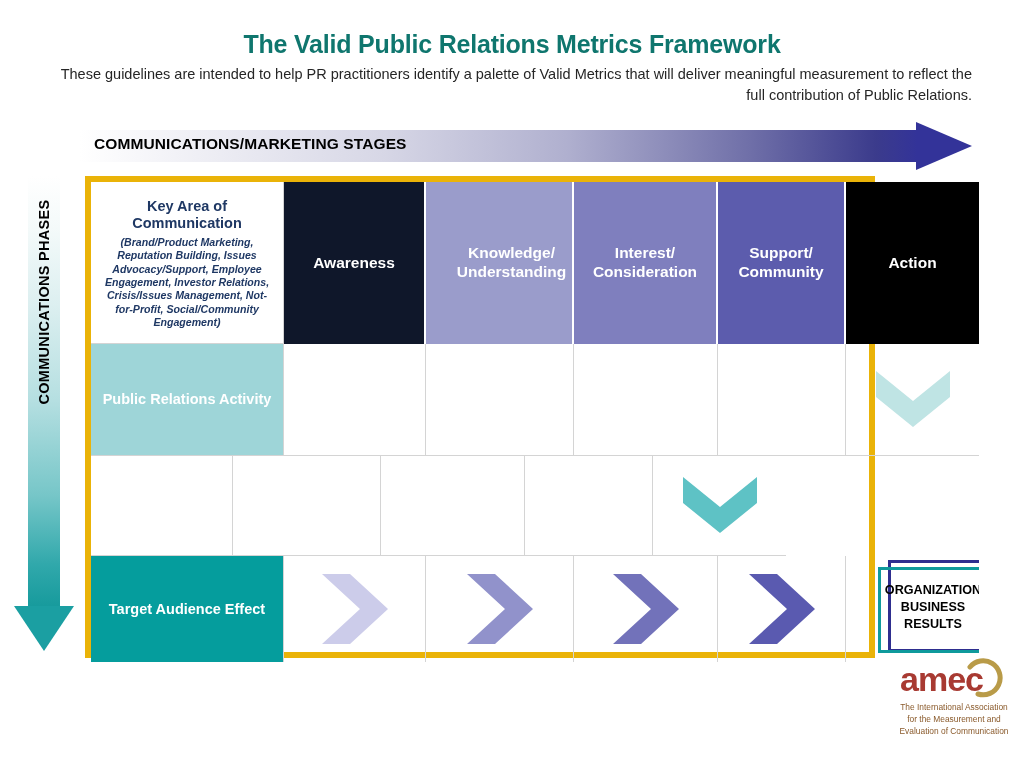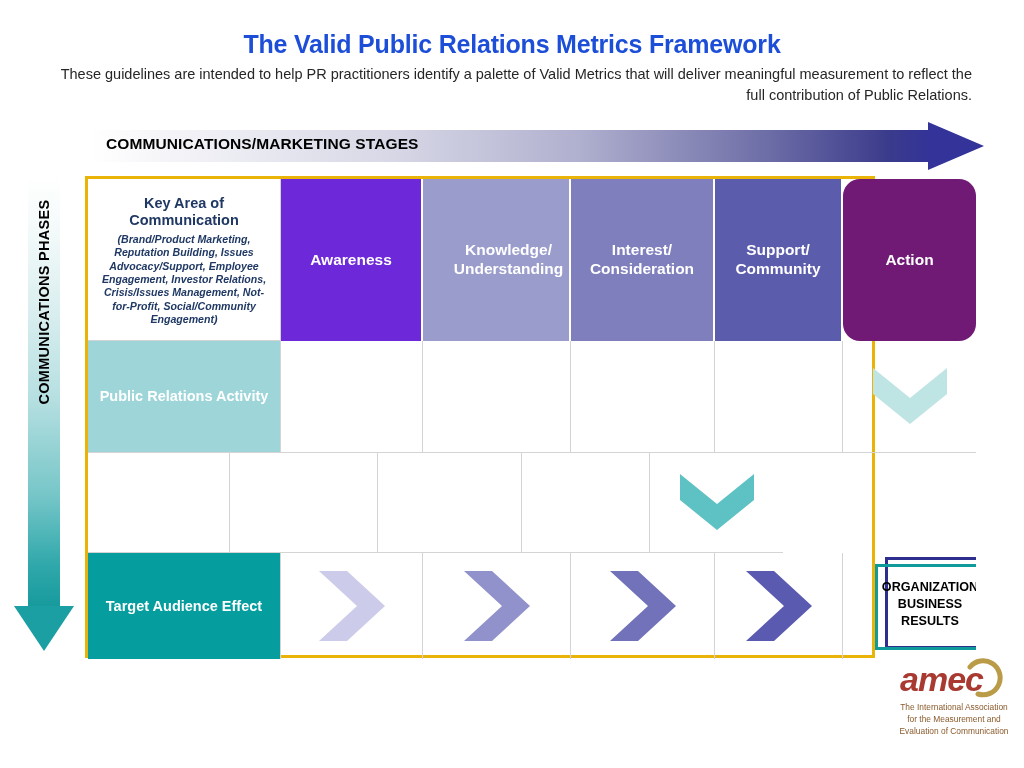--- a/index.html
+++ b/index.html
@@ -8,32 +8,32 @@
     background:#ffffff;
     font-family:"Liberation Sans", sans-serif;
     overflow:hidden;
   }
   #page { position:relative; width:1024px; height:768px; }
 
   
   .title {
     position:absolute; left:0; top:30px; width:1024px;
     text-align:center;
-    font-size:25px; font-weight:bold; color:#1d4ed8;
+    font-size:25px; font-weight:bold; color:#0f766e;
     letter-spacing:-0.2px;
   }
   .subtitle {
     position:absolute; left:52px; top:64px; width:920px;
     text-align:right;
     font-size:14.5px; color:#262626; line-height:1.42;
   }
 
   
   .h-arrow-wrap {
-    position:absolute; left:92px; top:122px;
+    position:absolute; left:80px; top:122px;
     width:892px; height:48px;
   }
   .h-arrow-body {
     position:absolute; left:0; top:8px;
     width:838px; height:32px;
     background:linear-gradient(to right,#ffffff 0%,#efeff5 14%,#d7d7e6 36%,#b0b0cf 58%,#6f6fa8 80%,#3b3b8c 95%,#333399 100%);
   }
   .h-arrow-head {
     position:absolute; left:836px; top:0;
     width:0; height:0;
@@ -70,21 +70,21 @@
     transform:rotate(-90deg);
     text-align:center;
     font-size:14.5px; font-weight:bold; color:#000000;
     letter-spacing:0.3px; white-space:nowrap;
   }
 
   
   .grid {
     position:absolute; left:85px; top:176px;
     width:790px; height:482px;
-    border:3px solid #eab308;
+    border:6px solid #eab308;
     background:#ffffff;
   }
   .grid-row { display:flex; width:100%; }
   .r-head { height:162px; }
   .r-1    { height:112px; }
   .r-2    { height:100px; }
   .r-3    { height:106px; }
 
   .cell {
     border-right:1px solid #d4d4d4;
@@ -159,21 +159,21 @@
     width:118px; text-align:center;
     font-size:12.6px; font-weight:bold; color:#000000;
     line-height:1.34; white-space:nowrap;
   }
 
   
   .logo {
     position:absolute; left:898px; top:664px;
     width:112px; height:100px;
   }
-  .logo-mark { position:relative; width:112px; height:36px;font-style:italic; }
+  .logo-mark { position:relative; width:112px; height:36px; }
   .logo-word {
     position:absolute; left:2px; top:-4px;
     font-size:34px; font-weight:bold; color:#a83a32;
     letter-spacing:-1px; font-family:"Liberation Sans", sans-serif;
   }
   .logo-arc { position:absolute; left:66px; top:-6px; width:44px; height:42px; }
   .logo-tag {
     position:absolute; left:0; top:38px; width:112px;
     text-align:center; font-size:8.4px; color:#8a5a2b;
     line-height:1.42;
@@ -199,25 +199,25 @@
     <div class="v-arrow-label">COMMUNICATIONS PHASES</div>
   </div>
 
   <div class="grid">
 
     <div class="grid-row r-head">
       <div class="cell c-label keyarea">
         <div class="ka-title">Key Area of Communication</div>
         <div class="ka-sub">(Brand/Product Marketing, Reputation Building, Issues Advocacy/Support, Employee Engagement, Investor Relations, Crisis/Issues Management, Not-for-Profit, Social/Community Engagement)</div>
       </div>
-      <div class="cell c-1 colhead" id="ch0" style="background: #6d28d9;">Awareness</div>
+      <div class="cell c-1 colhead" id="ch0" style="background: #0f172a;">Awareness</div>
       <div class="cell c-2 colhead" id="ch1" style="background: rgb(154, 156, 203); padding-left: 25px;">Knowledge/ Understanding</div>
       <div class="cell c-3 colhead" id="ch2" style="background: rgb(127, 127, 190);">Interest/ Consideration</div>
       <div class="cell c-4 colhead" id="ch3" style="background: rgb(92, 92, 173);">Support/ Community</div>
-      <div class="cell c-5 colhead" id="ch4" style="background: #701a75; border-radius: 17px;">Action</div>
+      <div class="cell c-5 colhead" id="ch4" style="background: #000000;">Action</div>
     </div>
 
     <div class="grid-row r-1">
       <div class="cell c-label rowlabel" id="rl0" style="background: rgb(158, 213, 216);">Public Relations Activity</div>
       <div class="cell c-1"></div>
       <div class="cell c-2"></div>
       <div class="cell c-3"></div>
       <div class="cell c-4"></div>
       <div class="cell c-5">
         <div class="chev-d">

